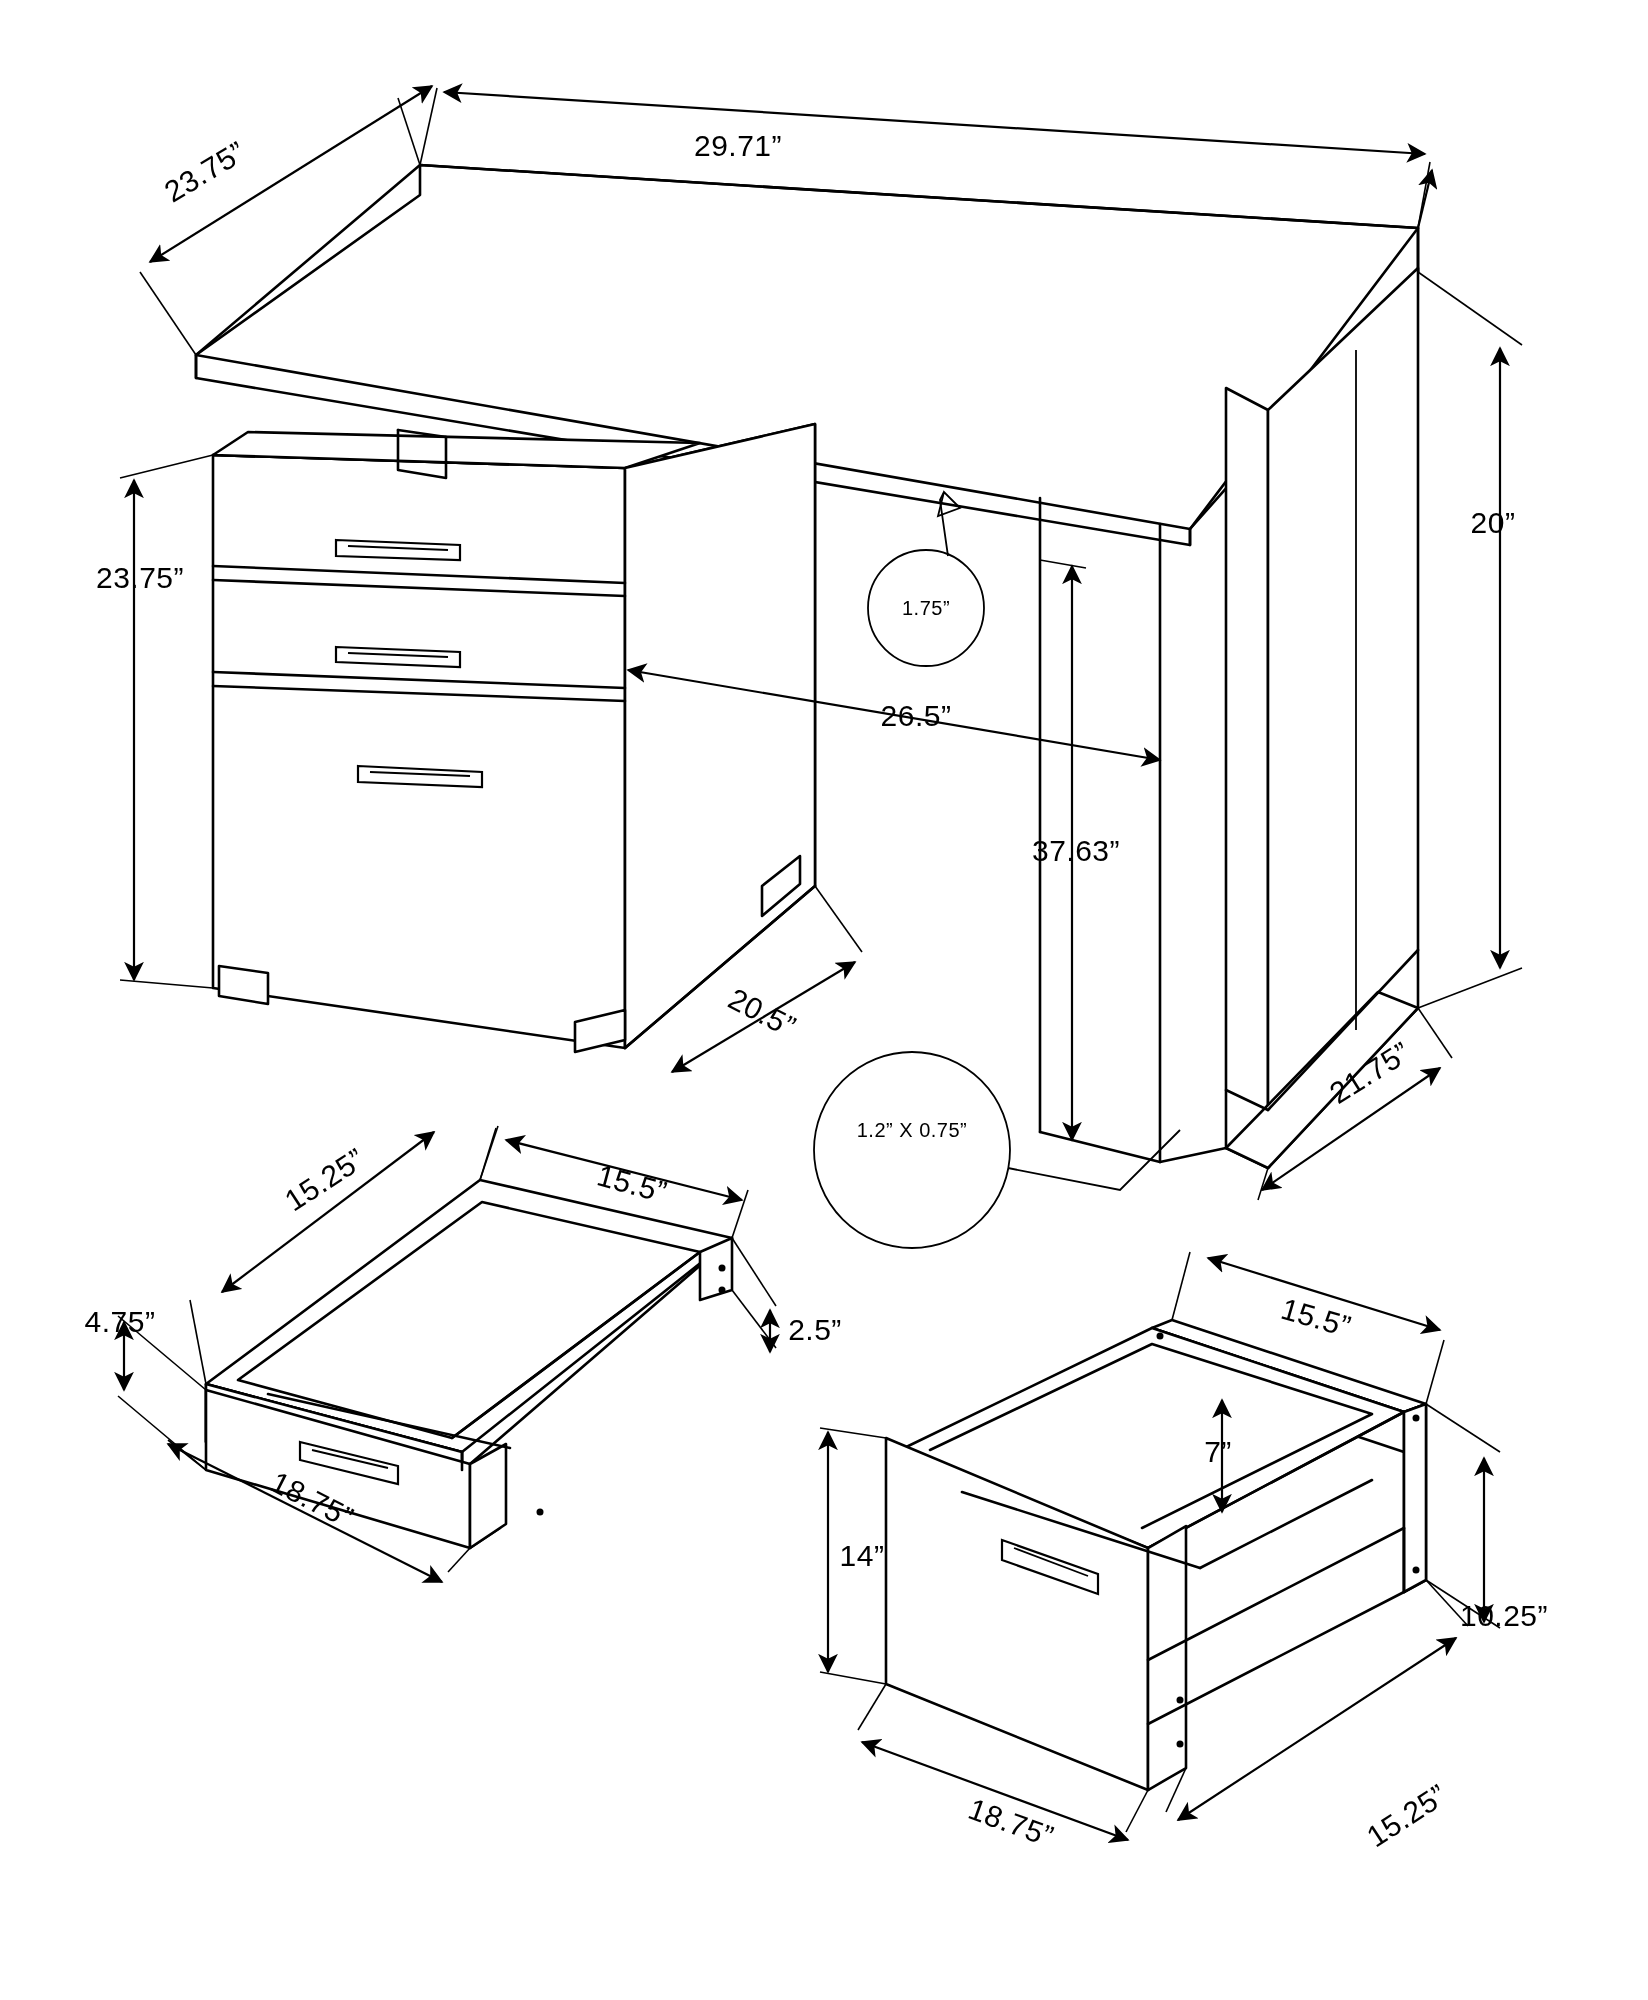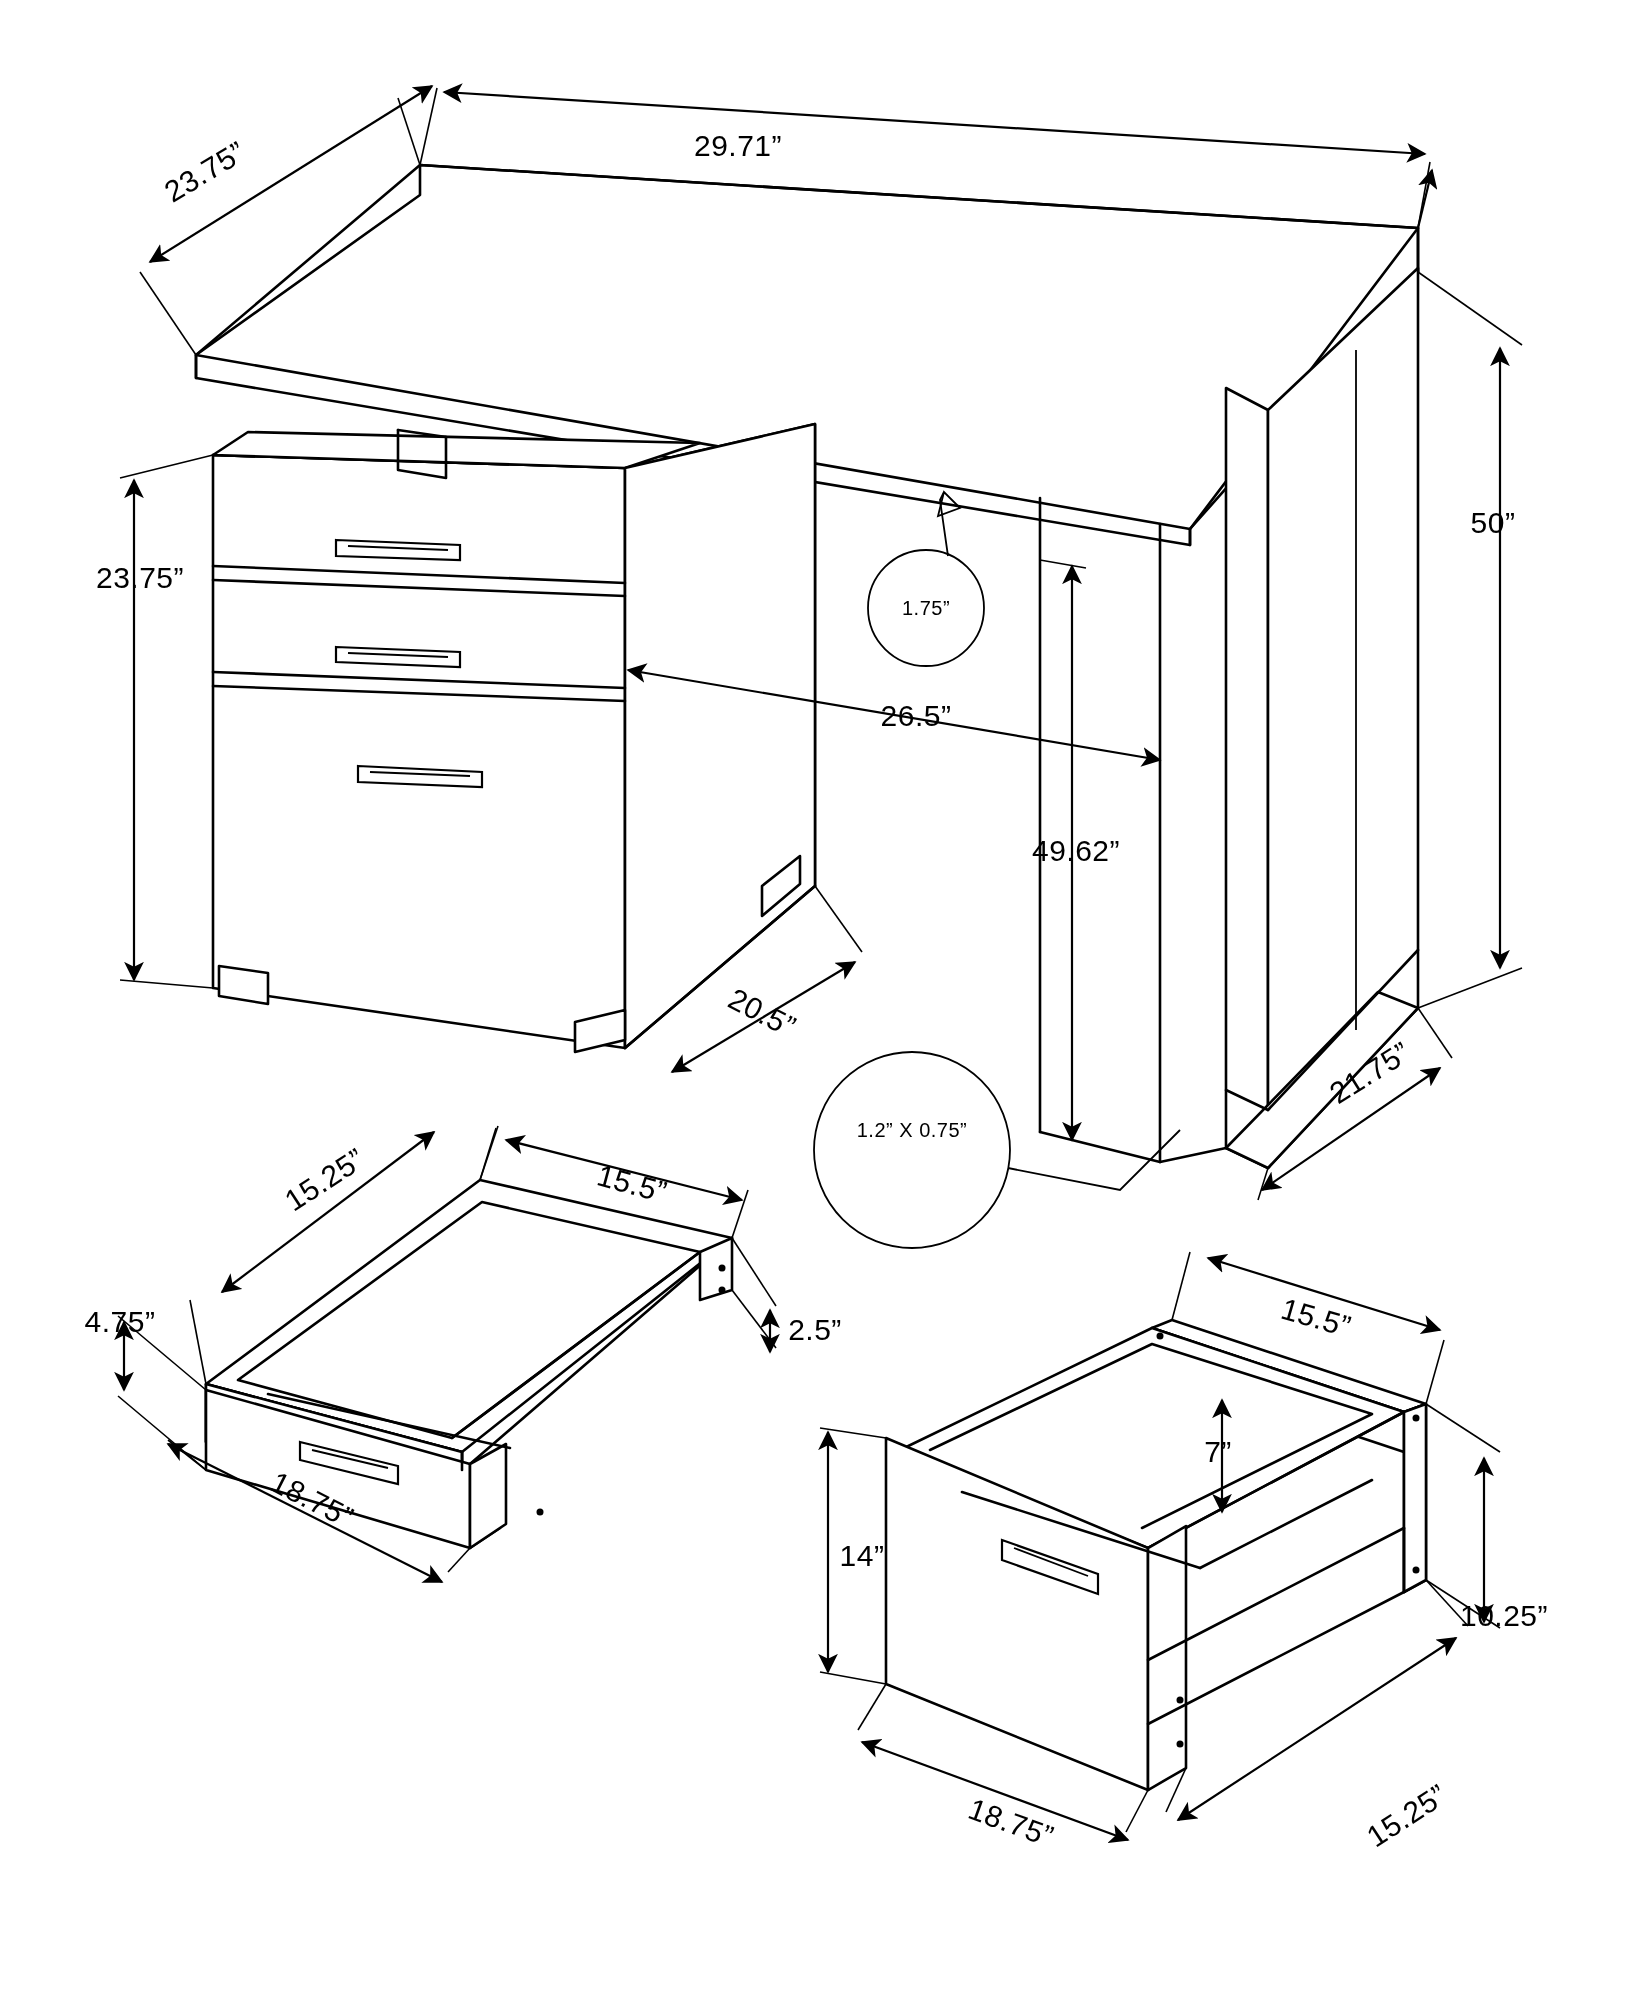--- a/index.html
+++ b/index.html
@@ -290,25 +290,25 @@
 
         <path class="ext" d="M 1186,1768 L 1166,1812"></path>
         <path class="ext" d="M 1426,1580 L 1468,1626"></path>
         <path class="dim" d="M 1178,1820 L 1456,1638"></path>
       </g>
     </g>
   </svg>
 
   <div class="dim-label" style="left:205px; top:172px; transform:translate(-50%,-50%) rotate(-31deg);">23.75”</div>
   <div class="dim-label" style="left:738px; top:146px; transform:translate(-50%,-50%);">29.71”</div>
-  <div class="dim-label" style="left:1493px; top:523px; transform:translate(-50%,-50%);">50”</div>
+  <div class="dim-label" style="left:1493px; top:523px; transform:translate(-50%,-50%);">20”</div>
   <div class="dim-label" style="left:140px; top:578px; transform:translate(-50%,-50%);">23.75”</div>
   <div class="dim-label small" style="left:926px; top:608px; transform:translate(-50%,-50%);">1.75”</div>
   <div class="dim-label" style="left:916px; top:716px; transform:translate(-50%,-50%);">26.5”</div>
-  <div class="dim-label" style="left:1076px; top:851px; transform:translate(-50%,-50%);">49.62”</div>
+  <div class="dim-label" style="left:1076px; top:851px; transform:translate(-50%,-50%);">37.63”</div>
   <div class="dim-label" style="left:762px; top:1013px; transform:translate(-50%,-50%) rotate(27deg);">20.5”</div>
   <div class="dim-label" style="left:1370px; top:1073px; transform:translate(-50%,-50%) rotate(-32deg);">21.75”</div>
   <div class="dim-label small" style="left:912px; top:1130px; transform:translate(-50%,-50%);">1.2” X 0.75”</div>
 
   <div class="dim-label" style="left:325px; top:1180px; transform:translate(-50%,-50%) rotate(-33deg);">15.25”</div>
   <div class="dim-label" style="left:632px; top:1184px; transform:translate(-50%,-50%) rotate(15deg);">15.5”</div>
   <div class="dim-label" style="left:120px; top:1322px; transform:translate(-50%,-50%);">4.75”</div>
   <div class="dim-label" style="left:815px; top:1330px; transform:translate(-50%,-50%);text-align:center;">2.5”</div>
   <div class="dim-label" style="left:312px; top:1500px; transform:translate(-50%,-50%) rotate(27deg);">18.75”</div>
 

